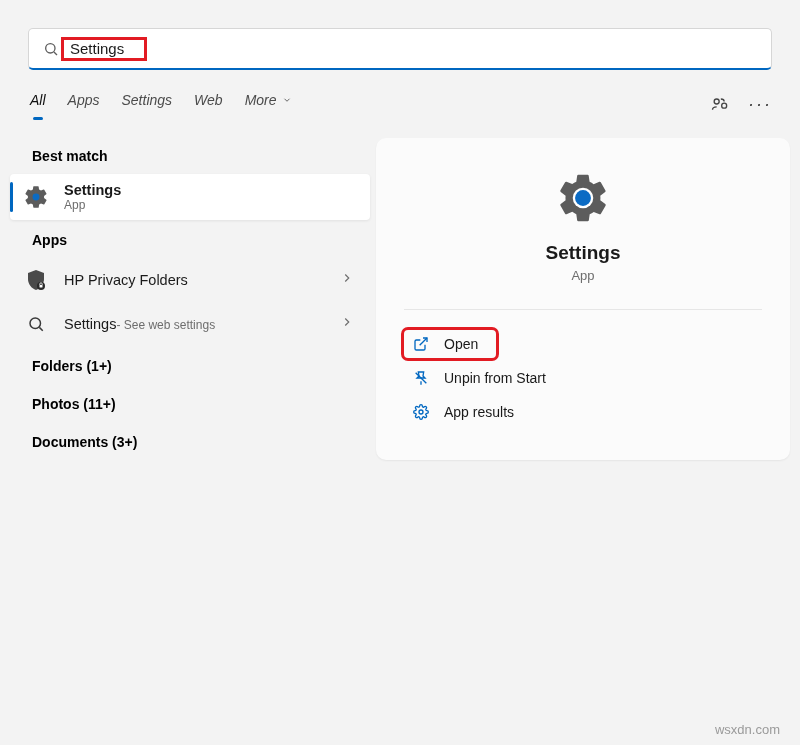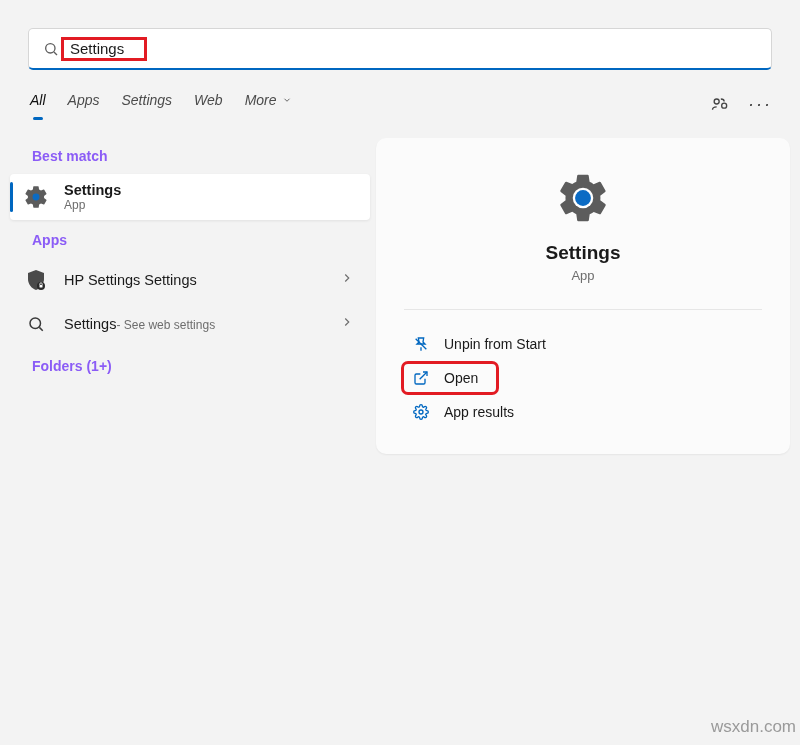--- a/index.html
+++ b/index.html
@@ -28,21 +28,21 @@
   .filter-more { display:flex; align-items:center; gap:5px; }
   .filters-right { margin-left: auto; display:flex; gap: 18px; color: #444; }
 
   .body-split { display: flex; padding: 12px 10px 0 10px; gap: 6px; }
   .left-pane { width: 360px; padding-top: 6px; }
   .right-pane {
     flex: 1; background: #fbfbfb; border-radius: 10px; margin-top: 8px;
     box-shadow: 0 1px 2px rgba(0,0,0,0.06); padding: 32px 28px 28px 28px;
   }
 
-  .section-header { font-size: 14px; font-weight: 600; color: #8b5cf6; padding: 12px 20px 10px 22px; }
+  .section-header { font-size: 14px; font-weight: 600; color: #000000; padding: 12px 20px 10px 22px; }
 
   .result-item {
     display: flex; align-items: center; gap: 14px; padding: 8px 16px 8px 12px;
     cursor: pointer; position: relative;
   }
   .result-item.best {
     background: #fff; box-shadow: 0 1px 3px rgba(0,0,0,0.08); border-radius: 4px;
   }
   .result-item.best::before {
     content: ""; position: absolute; left: 0; top: 8px; bottom: 8px; width: 3px;
@@ -60,21 +60,21 @@
   .preview-sub { font-size: 13px; color: #6d6d6d; margin-top: -6px; }
 
   .preview-actions { display:flex; flex-direction:column; gap: 6px; padding-top: 20px; }
   .action-row {
     display:flex; align-items:center; gap: 14px; font-size: 14px; color: #1a1a1a;
     padding: 6px 8px; border-radius: 4px; cursor: pointer;
   }
   .action-row .act-icon { width: 18px; display:flex; align-items:center; justify-content:center; color:#0067c0; }
   .action-row.highlighted { outline: 3px solid #e21b23; outline-offset: 0; width: fit-content; padding-right: 18px; }
 
-  .watermark { position:absolute; right: 4px; bottom: 8px; font-size: 17px; color:#9a9a9a; }
+  .watermark { position:absolute; right: 20px; bottom: 8px; font-size: 13px; color:#9a9a9a; }
 </style>
 </head>
 <body>
 
 <div class="search-container">
   <div class="search-box">
     <span class="search-icon">
       <svg width="16" height="16" viewBox="0 0 24 24" fill="none" stroke="currentColor" stroke-width="2">
         <circle cx="11" cy="11" r="7"></circle>
           <line x1="21" y1="21" x2="16.5" y2="16.5"></line>
@@ -136,21 +136,21 @@
     <div class="result-item">
       <span class="result-icon">
         <svg width="24" height="24" viewBox="0 0 24 24">
             <path fill="#4a4a4a" d="M12 2 4 5v6c0 5 3.4 9.4 8 11 4.6-1.6 8-6 8-11V5Z"></path>
             <circle cx="17" cy="18" r="4" fill="#2a2a2a"></circle>
             <rect x="15.5" y="17" width="3" height="2.5" rx="0.5" fill="#fff"></rect>
             <path d="M15.8 17v-1a1.2 1.2 0 0 1 2.4 0v1" stroke="#fff" stroke-width="0.8" fill="none"></path>
           </svg>
       </span>
       <div class="result-text">
-        <span class="result-title" style="font-weight:400"><span>HP Settings Settings</span></span>
+        <span class="result-title" style="font-weight:400"><span>HP Privacy Folders</span></span>
       </div>
       <span class="result-chevron">
         <svg width="14" height="14" viewBox="0 0 24 24" fill="none" stroke="currentColor" stroke-width="2">
             <polyline points="9 18 15 12 9 6"></polyline>
           </svg>
       </span>
     </div>
 
     <div class="result-item">
       <span class="result-icon">
@@ -164,58 +164,60 @@
         <span class="result-sub"> - See web settings</span>
       </div>
       <span class="result-chevron">
         <svg width="14" height="14" viewBox="0 0 24 24" fill="none" stroke="currentColor" stroke-width="2">
             <polyline points="9 18 15 12 9 6"></polyline>
           </svg>
       </span>
     </div>
 
     <div class="section-header">Folders (1+)</div>
+    <div class="section-header">Photos (11+)</div>
+    <div class="section-header">Documents (3+)</div>
   </div>
 
   <div class="right-pane">
     <div class="preview-hero">
       <span class="gear-big">
         <svg viewBox="0 0 24 24" width="56" height="56">
             <g fill="#5c5c5c">
               <path d="M19.4 13a7.5 7.5 0 0 0 .06-1 7.5 7.5 0 0 0-.06-1l2.1-1.6a.5.5 0 0 0 .12-.65l-2-3.46a.5.5 0 0 0-.6-.22l-2.47 1a7.6 7.6 0 0 0-1.73-1l-.37-2.63A.5.5 0 0 0 14 2h-4a.5.5 0 0 0-.5.42l-.37 2.63a7.6 7.6 0 0 0-1.73 1l-2.47-1a.5.5 0 0 0-.6.22l-2 3.46a.5.5 0 0 0 .12.65L4.55 11a7.5 7.5 0 0 0-.06 1 7.5 7.5 0 0 0 .06 1l-2.1 1.6a.5.5 0 0 0-.12.65l2 3.46a.5.5 0 0 0 .6.22l2.47-1a7.6 7.6 0 0 0 1.73 1l.37 2.63A.5.5 0 0 0 10 22h4a.5.5 0 0 0 .5-.42l.37-2.63a7.6 7.6 0 0 0 1.73-1l2.47 1a.5.5 0 0 0 .6-.22l2-3.46a.5.5 0 0 0-.12-.65Z"></path>
             </g>
             <circle cx="12" cy="12" r="4.4" fill="#fff"></circle>
             <circle cx="12" cy="12" r="3.4" fill="#0b6bc4"></circle>
           </svg>
       </span>
       <div class="preview-title">Settings</div>
       <div class="preview-sub">App</div>
     </div>
 
     <div class="preview-actions">
+      <div class="action-row highlighted">
+        <span class="act-icon">
+          <svg width="16" height="16" viewBox="0 0 24 24" fill="none" stroke="currentColor" stroke-width="2">
+              <path d="M18 13v6a2 2 0 0 1-2 2H5a2 2 0 0 1-2-2V8a2 2 0 0 1 2-2h6"></path>
+              <polyline points="15 3 21 3 21 9"></polyline>
+              <line x1="10" y1="14" x2="21" y2="3"></line>
+            </svg>
+        </span>
+        <span>Open</span>
+      </div>
       <div class="action-row">
         <span class="act-icon">
           <svg width="16" height="16" viewBox="0 0 24 24" fill="none" stroke="currentColor" stroke-width="2">
               <path d="M12 17v5"></path>
               <path d="M8 3h8l-1 6 3 3H6l3-3-1-6z"></path>
               <line x1="4" y1="4" x2="20" y2="20"></line>
             </svg>
         </span>
         <span>Unpin from Start</span>
       </div>
-      <div class="action-row highlighted">
-        <span class="act-icon">
-          <svg width="16" height="16" viewBox="0 0 24 24" fill="none" stroke="currentColor" stroke-width="2">
-              <path d="M18 13v6a2 2 0 0 1-2 2H5a2 2 0 0 1-2-2V8a2 2 0 0 1 2-2h6"></path>
-              <polyline points="15 3 21 3 21 9"></polyline>
-              <line x1="10" y1="14" x2="21" y2="3"></line>
-            </svg>
-        </span>
-        <span>Open</span>
-      </div>
       <div class="action-row">
         <span class="act-icon">
           <svg width="16" height="16" viewBox="0 0 24 24" fill="none" stroke="currentColor" stroke-width="2">
               <circle cx="12" cy="12" r="3"></circle>
               <path d="M19.4 15a1.7 1.7 0 0 0 .34 1.87l.06.06a2 2 0 1 1-2.83 2.83l-.06-.06a1.7 1.7 0 0 0-1.87-.34 1.7 1.7 0 0 0-1 1.56V21a2 2 0 0 1-4 0v-.09a1.7 1.7 0 0 0-1-1.56 1.7 1.7 0 0 0-1.87.34l-.06.06a2 2 0 1 1-2.83-2.83l.06-.06a1.7 1.7 0 0 0 .34-1.87 1.7 1.7 0 0 0-1.56-1H3a2 2 0 0 1 0-4h.09a1.7 1.7 0 0 0 1.56-1 1.7 1.7 0 0 0-.34-1.87l-.06-.06a2 2 0 1 1 2.83-2.83l.06.06a1.7 1.7 0 0 0 1.87.34H9a1.7 1.7 0 0 0 1-1.56V3a2 2 0 0 1 4 0v.09a1.7 1.7 0 0 0 1 1.56 1.7 1.7 0 0 0 1.87-.34l.06-.06a2 2 0 1 1 2.83 2.83l-.06.06a1.7 1.7 0 0 0-.34 1.87V9a1.7 1.7 0 0 0 1.56 1H21a2 2 0 0 1 0 4h-.09a1.7 1.7 0 0 0-1.56 1Z"></path>
             </svg>
         </span>
         <span>App results</span>
       </div>
     </div>

